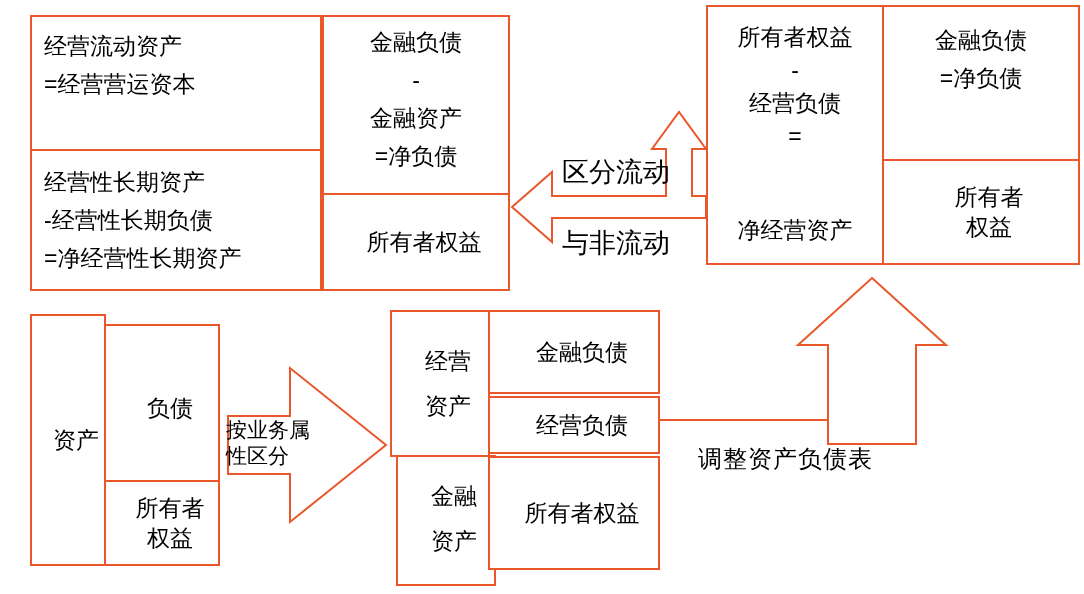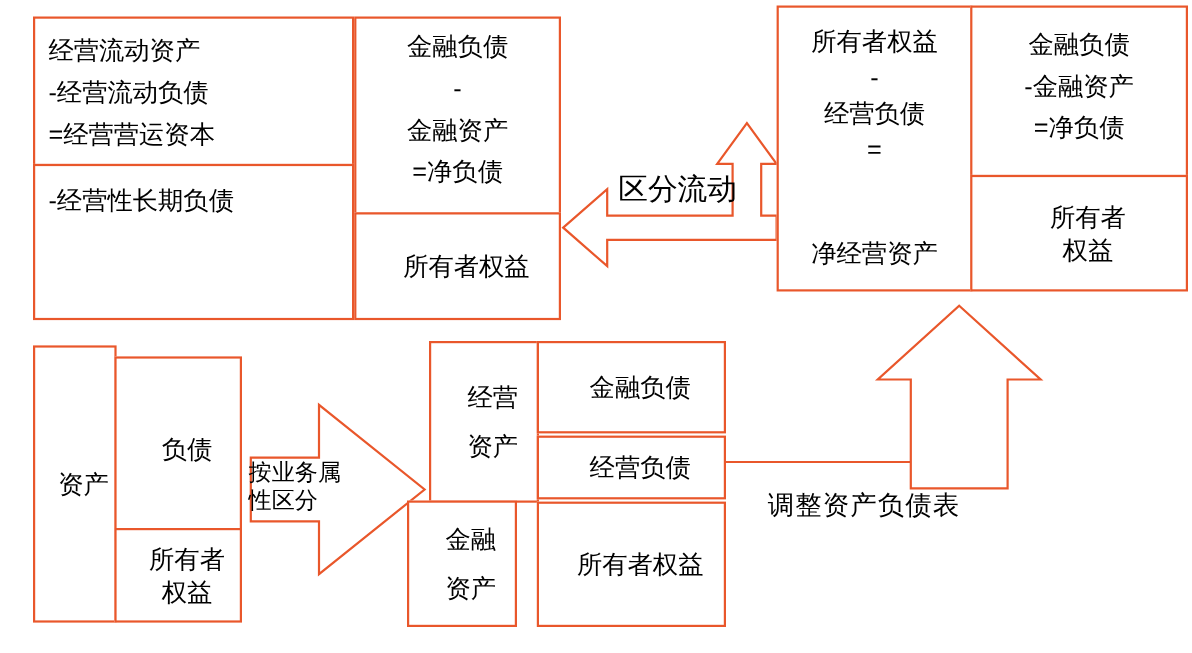--- a/index.html
+++ b/index.html
@@ -73,26 +73,27 @@
 
     <polygon class="shape" points="872,278 946,345 916,345 916,444 828,444 828,345 798,345"></polygon>
 
     <polygon class="shape" points="512,207 552,172 552,196 666,196 666,149 652,149 679,112 706,149 692,149 692,196 706,196 706,218 552,218 552,242"></polygon>
 
     <polygon class="shape" points="228,416 290,416 290,368 386,445 290,522 290,474 228,474"></polygon>
   </svg>
 
   <div class="box left-align" style="left:30px;top:15px;width:292px;height:136px;padding:10px 12px;">
     <div class="ln">经营流动资产</div>
-    <div class="ln">-经营流动负债</div>
     <div class="ln">=经营营运资本</div>
   </div>
 
   <div class="box left-align" style="left:30px;top:149px;width:292px;height:142px;padding:12px 12px;">
+    <div class="ln">经营性长期资产</div>
     <div class="ln">-经营性长期负债</div>
+    <div class="ln">=净经营性长期资产</div>
   </div>
 
   <div class="box center" style="left:322px;top:15px;width:188px;height:180px;padding:6px 0;">
     <div class="ln">金融负债</div>
     <div class="ln">-</div>
     <div class="ln">金融资产</div>
     <div class="ln">=净负债</div>
   </div>
 
   <div class="box center vcenter" style="left:322px;top:193px;width:188px;height:98px;">
@@ -102,21 +103,20 @@
   <div class="box center" style="left:706px;top:5px;width:178px;height:260px;padding:14px 0 16px;">
     <div class="ln lh33">所有者权益</div>
     <div class="ln lh33">-</div>
     <div class="ln lh33">经营负债</div>
     <div class="ln lh33">=</div>
     <div class="ln lh33 push-down">净经营资产</div>
   </div>
 
   <div class="box center" style="left:882px;top:5px;width:198px;height:156px;padding:14px 0;">
     <div class="ln">金融负债</div>
-    <div class="ln">-金融资产</div>
     <div class="ln">=净负债</div>
   </div>
 
   <div class="box center vcenter" style="left:882px;top:159px;width:198px;height:106px;">
     <div class="ln lh30">所有者</div>
     <div class="ln lh30">权益</div>
   </div>
 
   <div class="box center vcenter" style="left:30px;top:314px;width:76px;height:252px;">
     <div class="ln">资产</div>
@@ -129,39 +129,40 @@
   <div class="box center vcenter" style="left:104px;top:480px;width:116px;height:86px;">
     <div class="ln lh30">所有者</div>
     <div class="ln lh30">权益</div>
   </div>
 
   <div class="box center vcenter" style="left:390px;top:310px;width:100px;height:147px;">
     <div class="ln lh45">经营</div>
     <div class="ln lh45">资产</div>
   </div>
 
-  <div class="box center vcenter" style="left:370px;top:455px;width:100px;height:115px;">
+  <div class="box center vcenter" style="left:396px;top:455px;width:100px;height:131px;font-family:Liberation Mono, monospace;">
     <div class="ln lh45">金融</div>
     <div class="ln lh45">资产</div>
   </div>
 
   <div class="box center vcenter" style="left:488px;top:310px;width:172px;height:84px;">
     <div class="ln">金融负债</div>
   </div>
 
   <div class="box center vcenter" style="left:488px;top:396px;width:172px;height:58px;">
     <div class="ln">经营负债</div>
   </div>
 
   <div class="box center vcenter" style="left:488px;top:456px;width:172px;height:114px;">
     <div class="ln">所有者权益</div>
   </div>
 
   <div class="flabel centered" style="left:552px;top:154px;width:128px;">区分流动</div>
 
+  <div class="flabel centered" style="left:552px;top:225px;width:128px;">与非流动</div>
 
   <div class="flabel small" style="left:226px;top:417px;width:96px;">
     <div>按业务属</div>
     <div>性区分</div>
   </div>
 
   <div class="flabel big" style="left:698px;top:443px;">调整资产负债表</div>
 
 </div>
 

